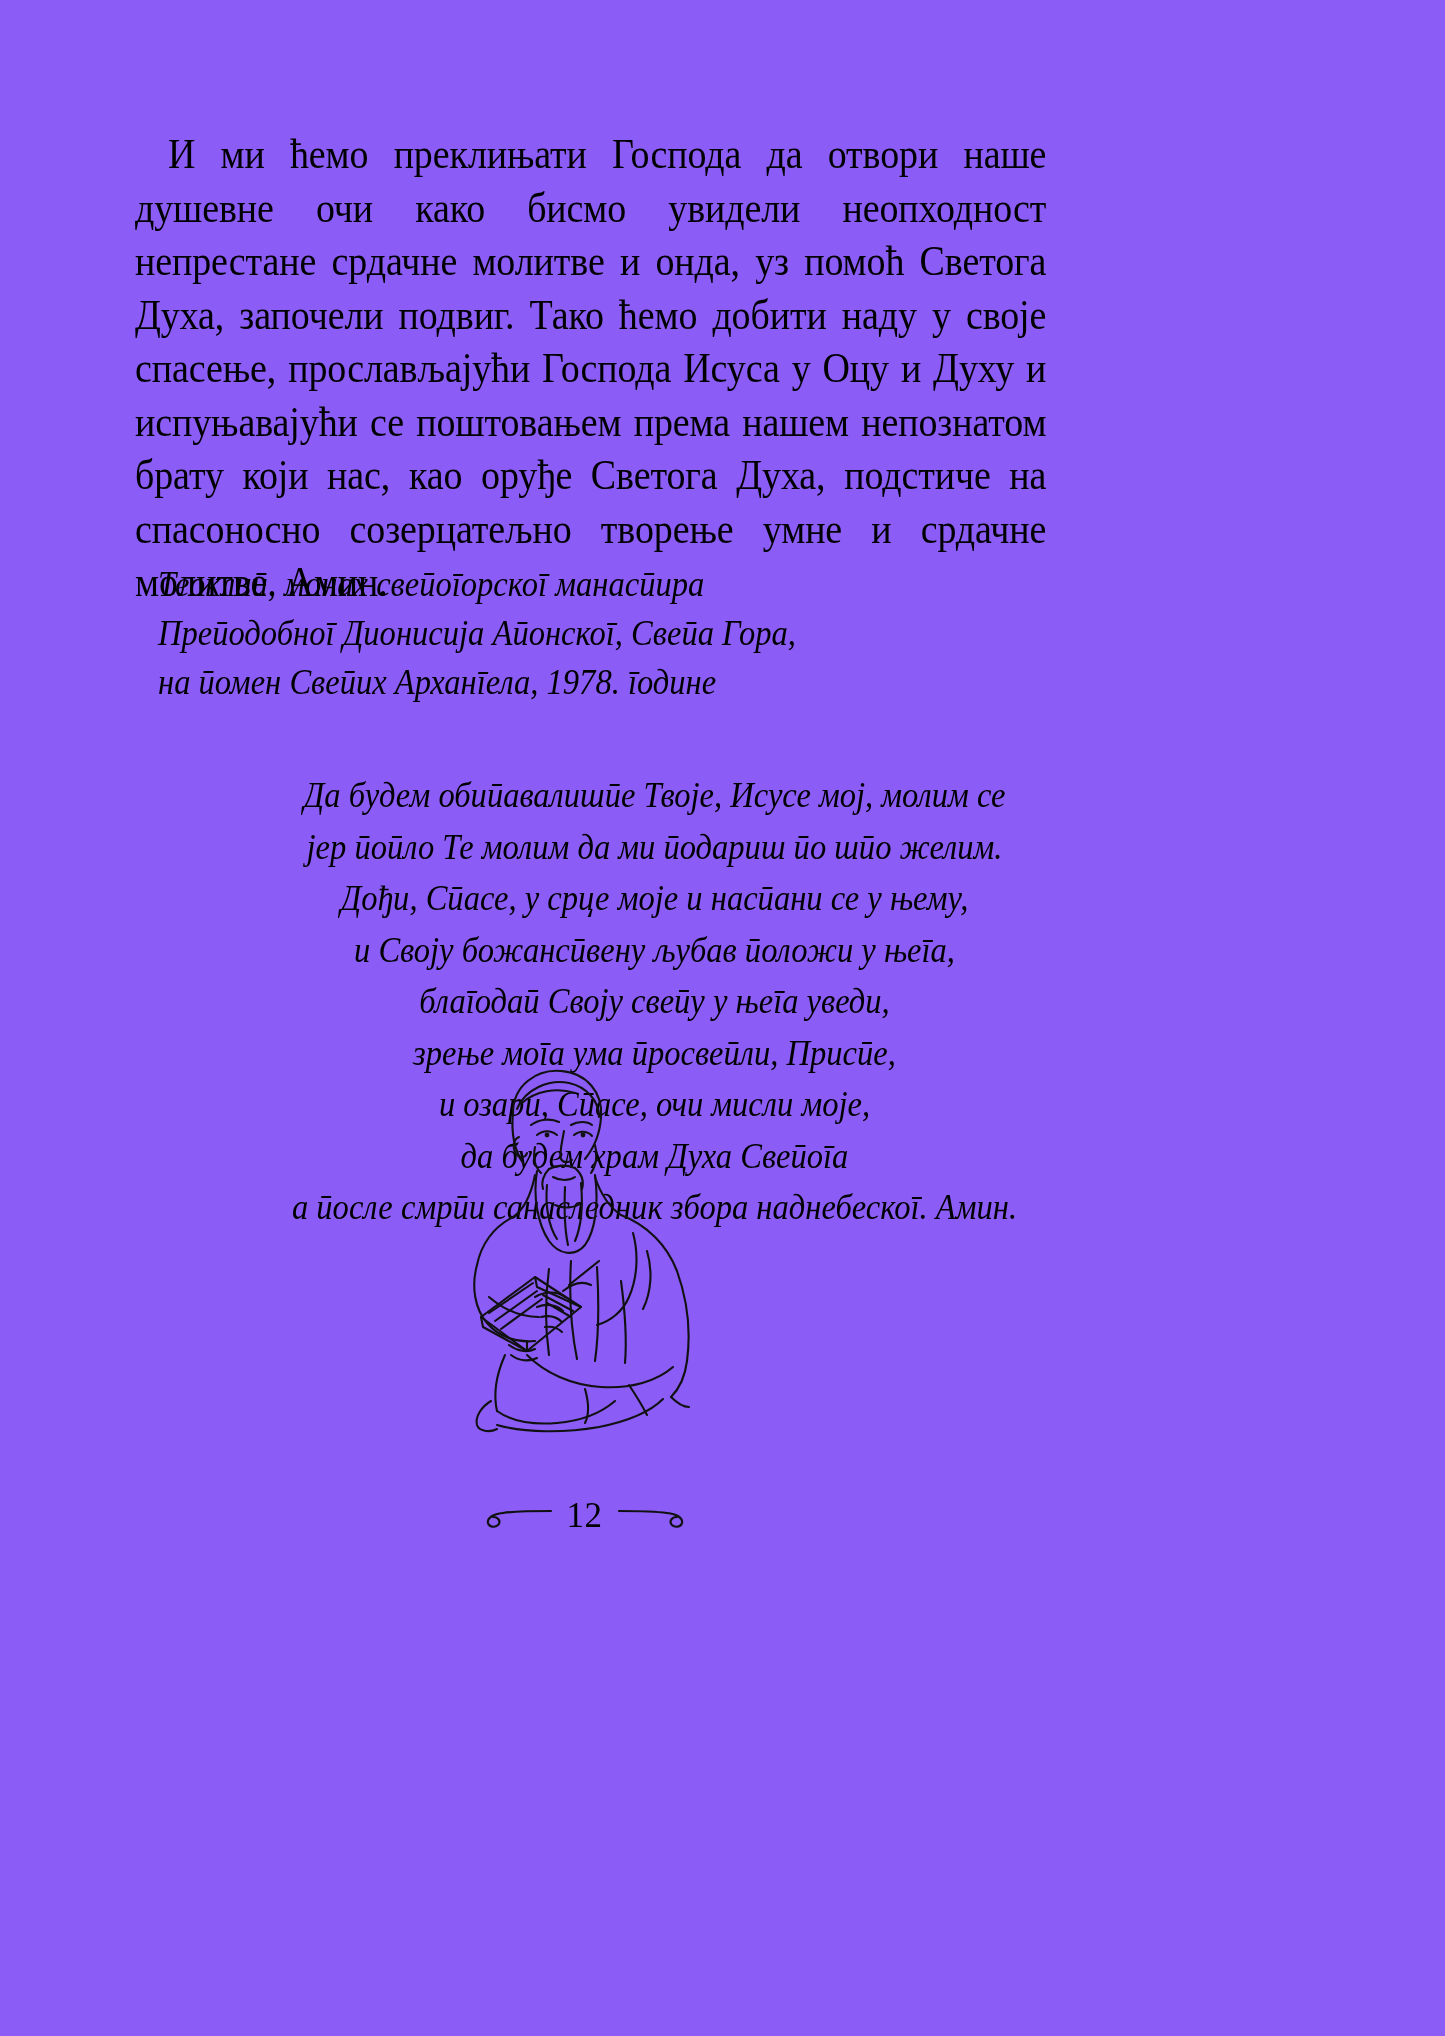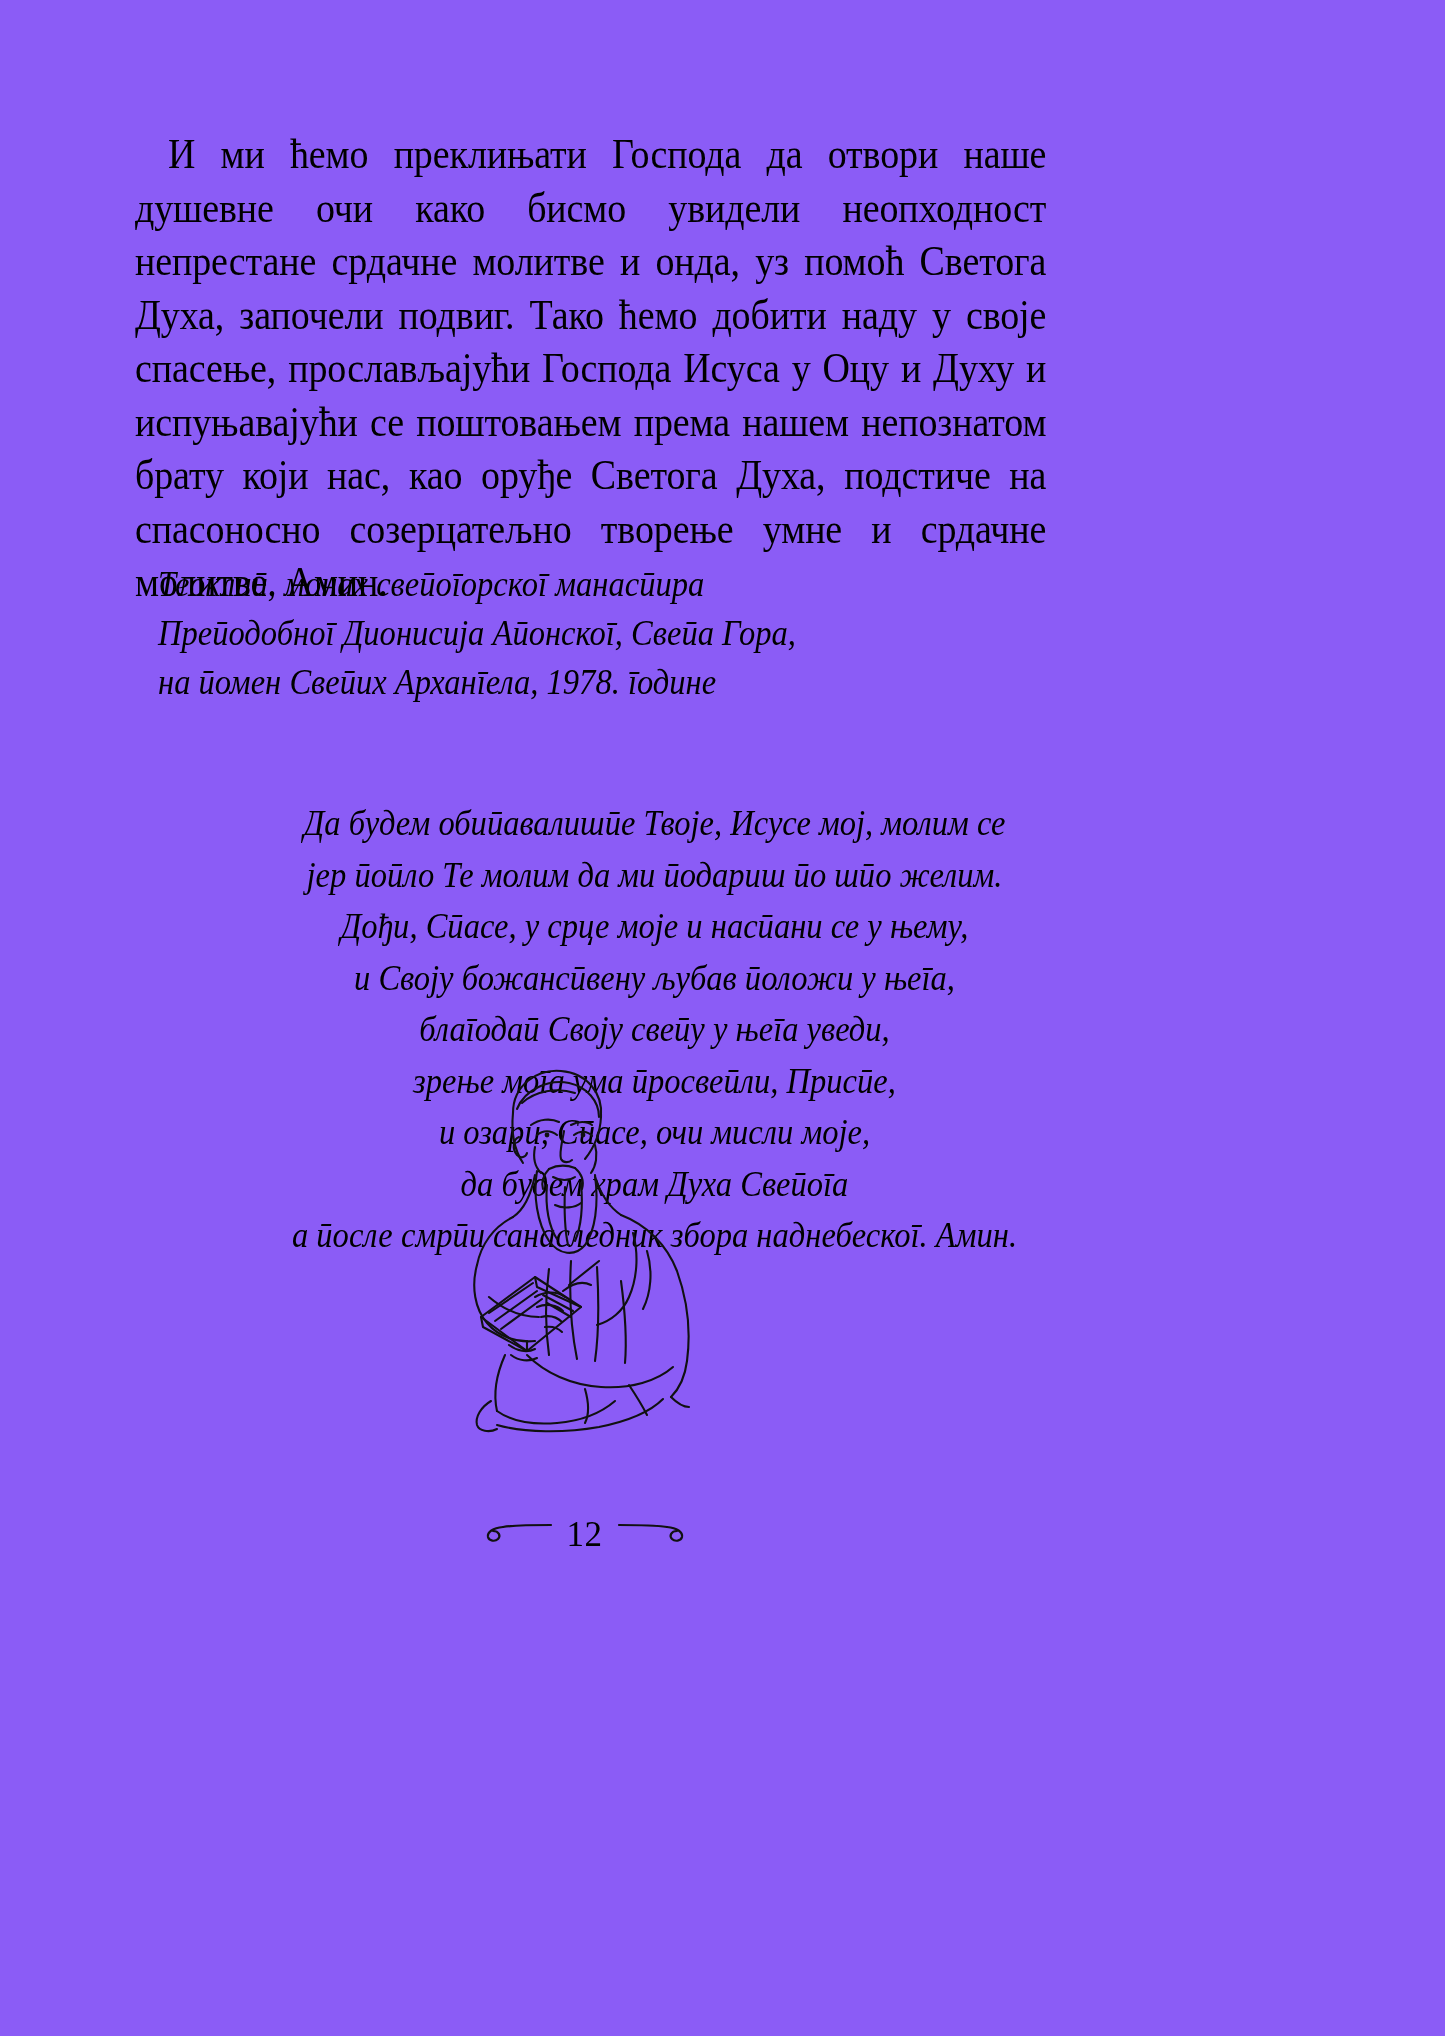--- a/index.html
+++ b/index.html
@@ -62,21 +62,20 @@
   .prayer {
     position: absolute;
     left: 0;
     top: 770px;
     width: 1309px;
     text-align: center;
     font-style: italic;
     font-size: 35px;
     line-height: 51.5px;
     font-family: "Liberation Serif", "DejaVu Serif", serif;
-    margin-top: 28px;
   }
   .prayer div {
     white-space: nowrap;
     transform: scaleX(0.93);
   }
 
   
   .illustration {
     position: absolute;
     left: 385px;
@@ -86,24 +85,23 @@
   }
   .illustration svg { display: block; width: 100%; height: 100%; }
 
   
   .footer {
     position: absolute;
     left: 0;
     top: 1498px;
     width: 1169px;
     display: flex;
-    align-items: flex-start;
+    align-items: flex-end;
     justify-content: center;
     gap: 14px;
-    margin-top: 19px;
   }
   .folio-num {
     font-family: "Liberation Serif", "DejaVu Serif", serif;
     font-size: 35px;
     line-height: 35px;
     letter-spacing: 0.5px;
   }
   .orn { display: block; }
 </style>
 </head>

